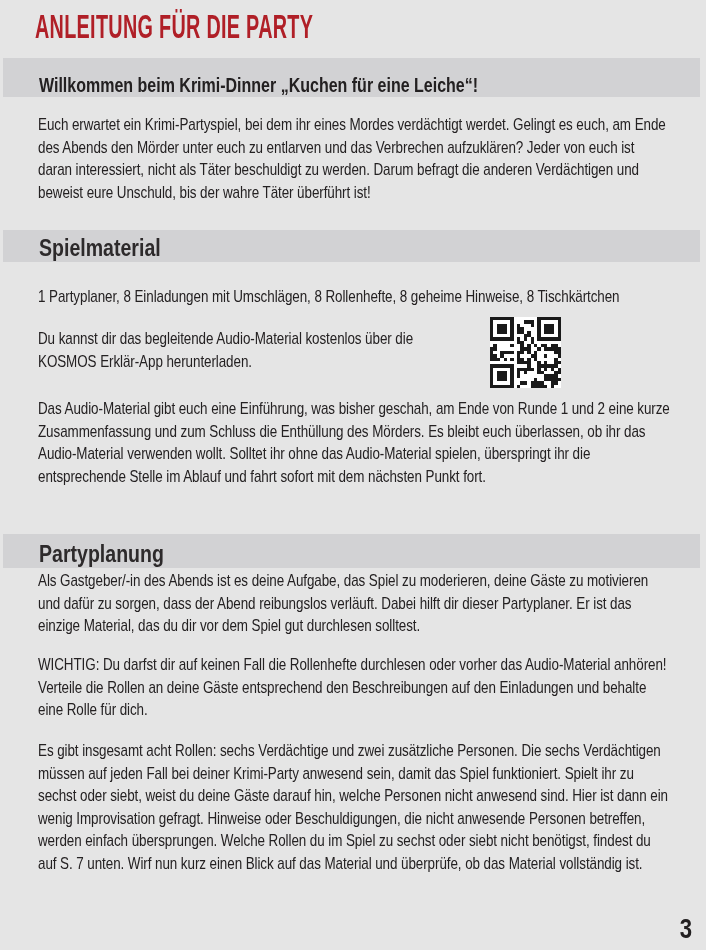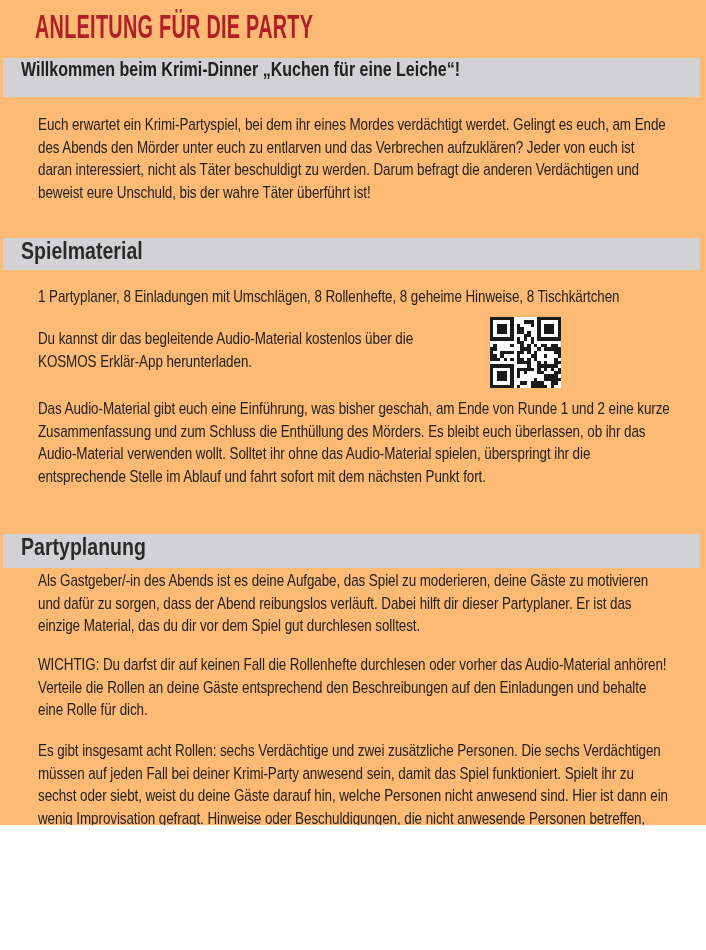--- a/index.html
+++ b/index.html
@@ -1,45 +1,45 @@
 <!DOCTYPE html>
 <html lang="de"><head>
 <meta charset="utf-8">
 <style>
   * { margin:0; padding:0; box-sizing:border-box; }
   html,body { background:#ffffff; }
   .page {
     position:relative;
-    width:706px; height:825px;
-    background:#fdba74;
+    width:706px; height:950px;
+    background:#e5e5e5;
     overflow:hidden;
     font-family:"Liberation Sans", sans-serif;
     color:#242122;
   }
   .abs { position:absolute; }
 
   
   .page-title {
     left:35px; top:8px;
     font-size:33px; font-weight:bold;
     color:#b01f27;
     letter-spacing:0.5px;
     white-space:nowrap;
     transform:scaleX(0.60); transform-origin:0 0;
   }
 
   
   .graybar {
     left:3px; width:697px;
     background:#d2d2d4;
-    display:flex; align-items:flex-start;
-    padding-left:18px;
+    display:flex; align-items:flex-end;
+    padding-left:36px;
   }
   .welcome-bar { top:58px; height:39px; }
-  .bar-spielmaterial { top:238px; height:32px; }
+  .bar-spielmaterial { top:230px; height:32px; }
   .bar-partyplanung  { top:534px; height:34px; }
 
   .welcome-heading {
     font-size:20px; font-weight:bold; color:#232021;
     white-space:nowrap;
     transform:scaleX(0.80); transform-origin:0 0;
   }
   .section-heading {
     font-size:23px; font-weight:bold; color:#2d2a2b;
     white-space:nowrap;

